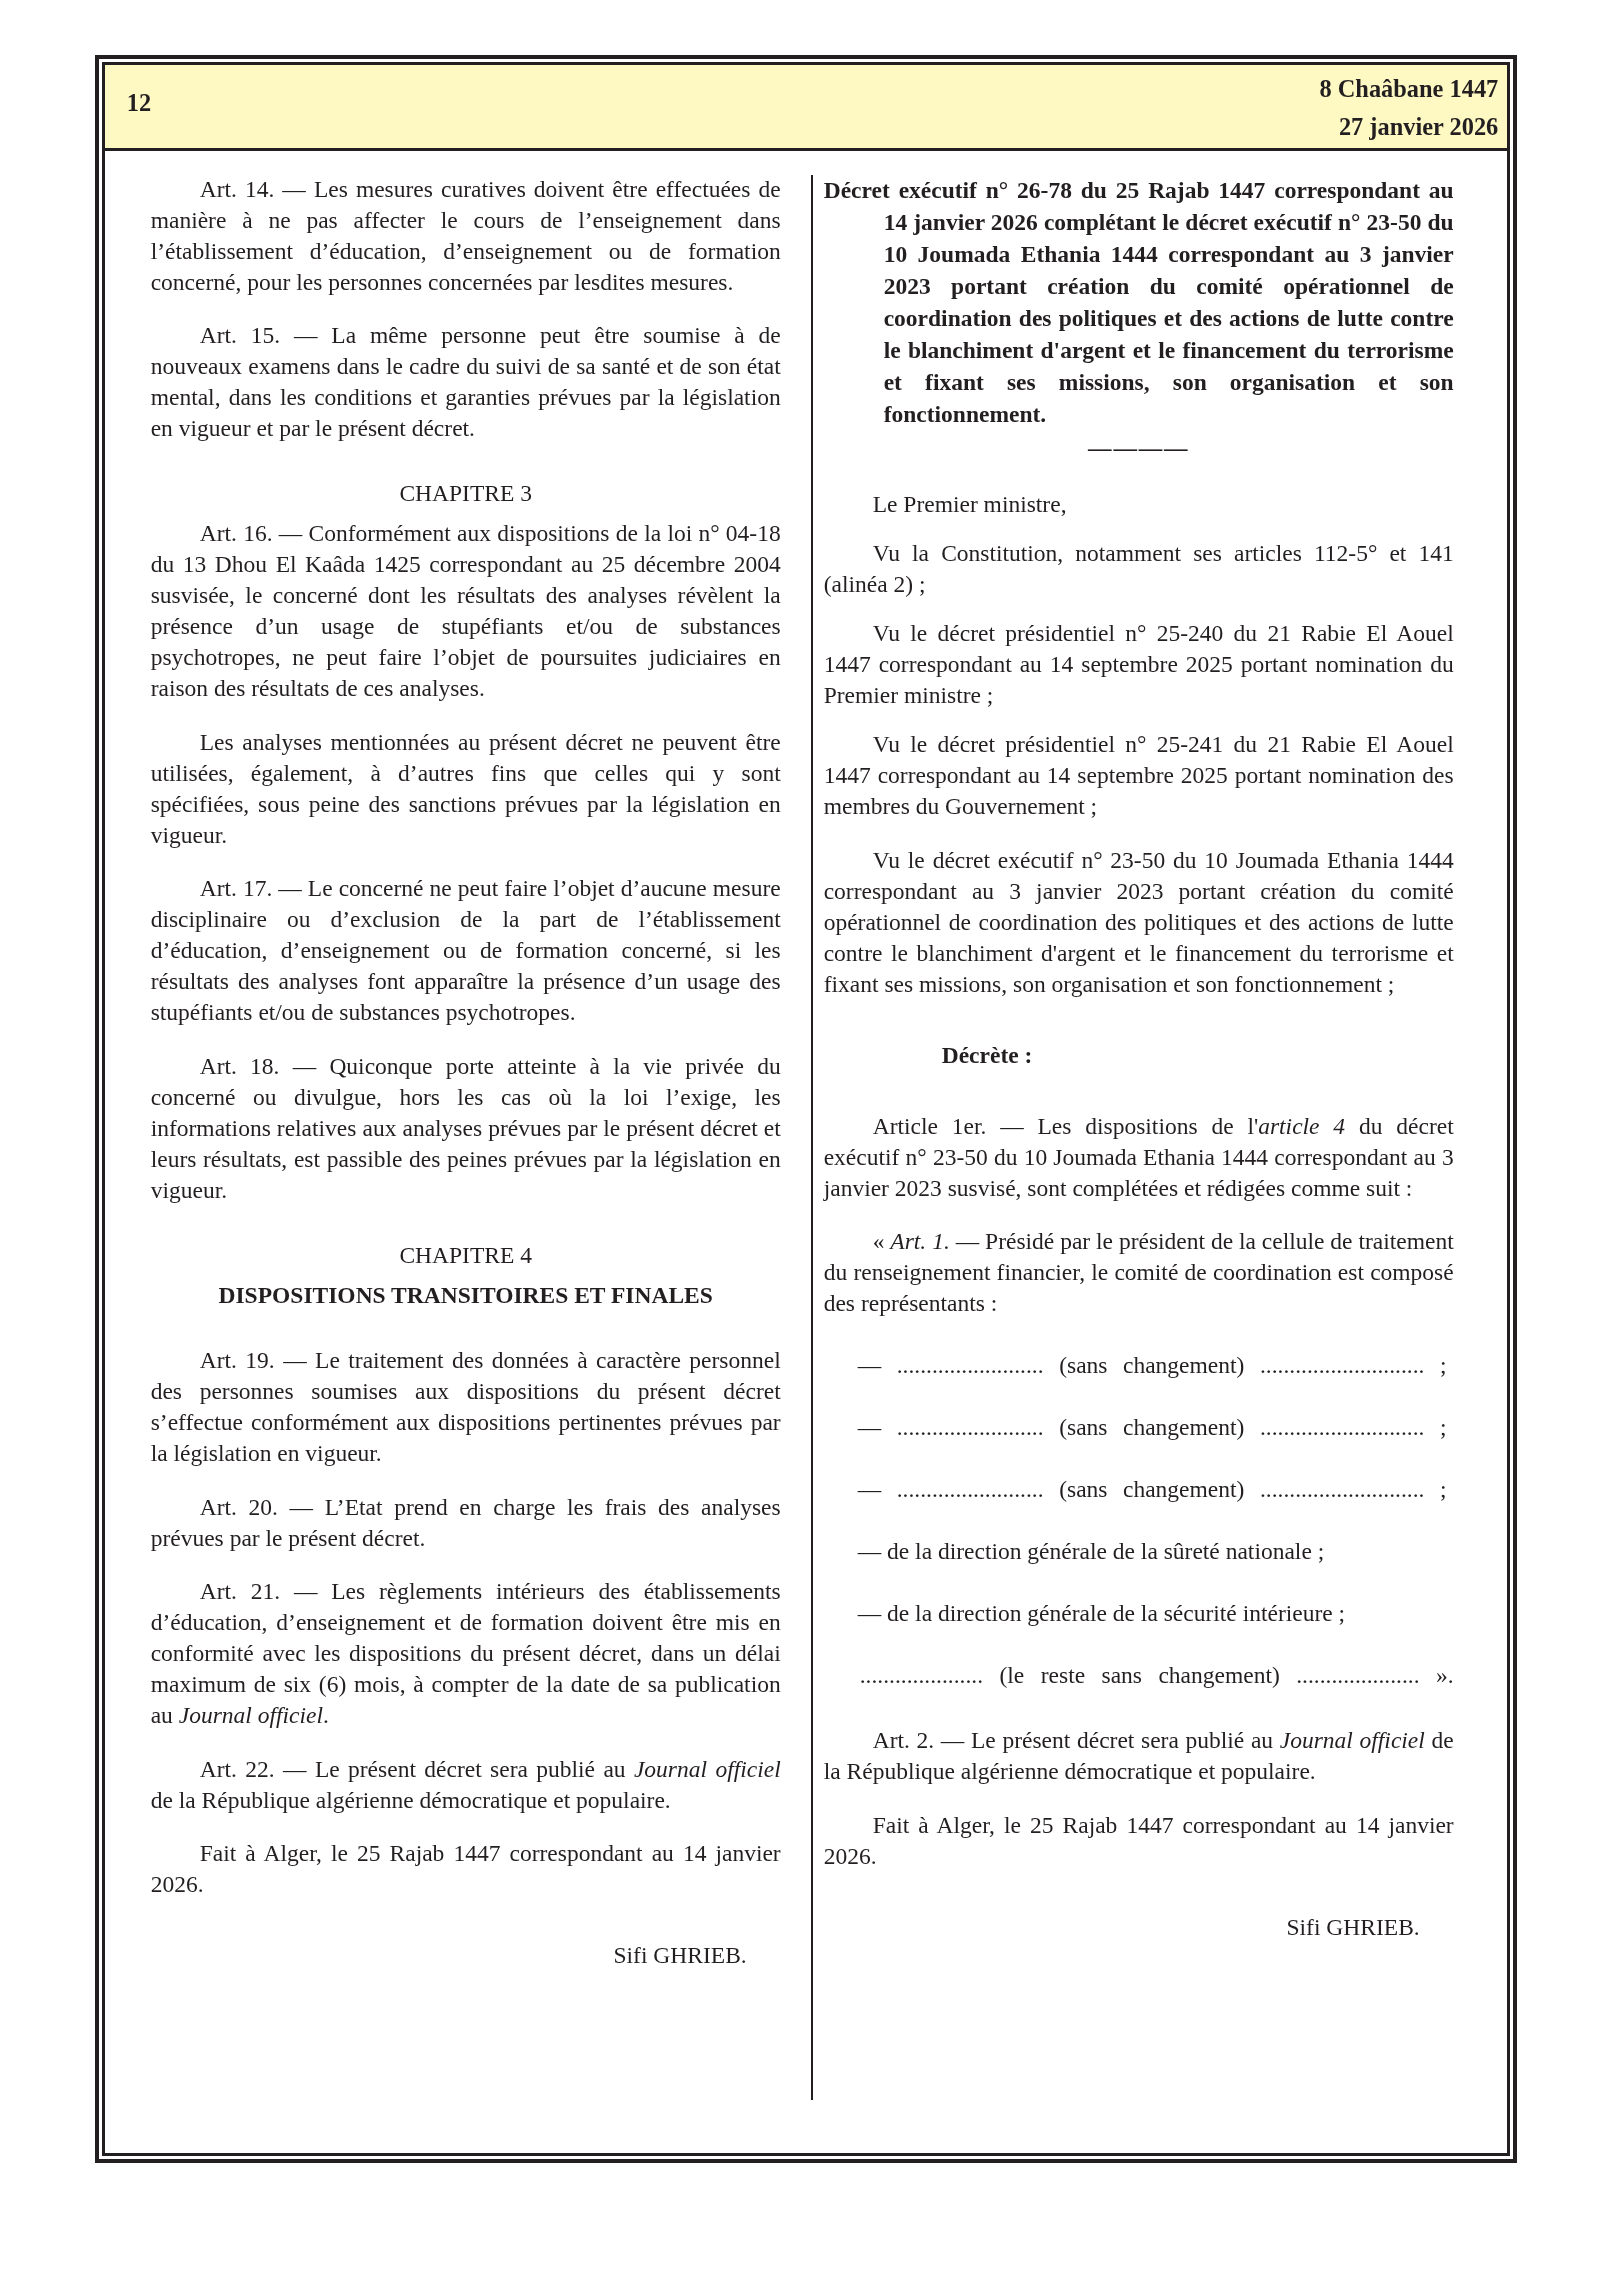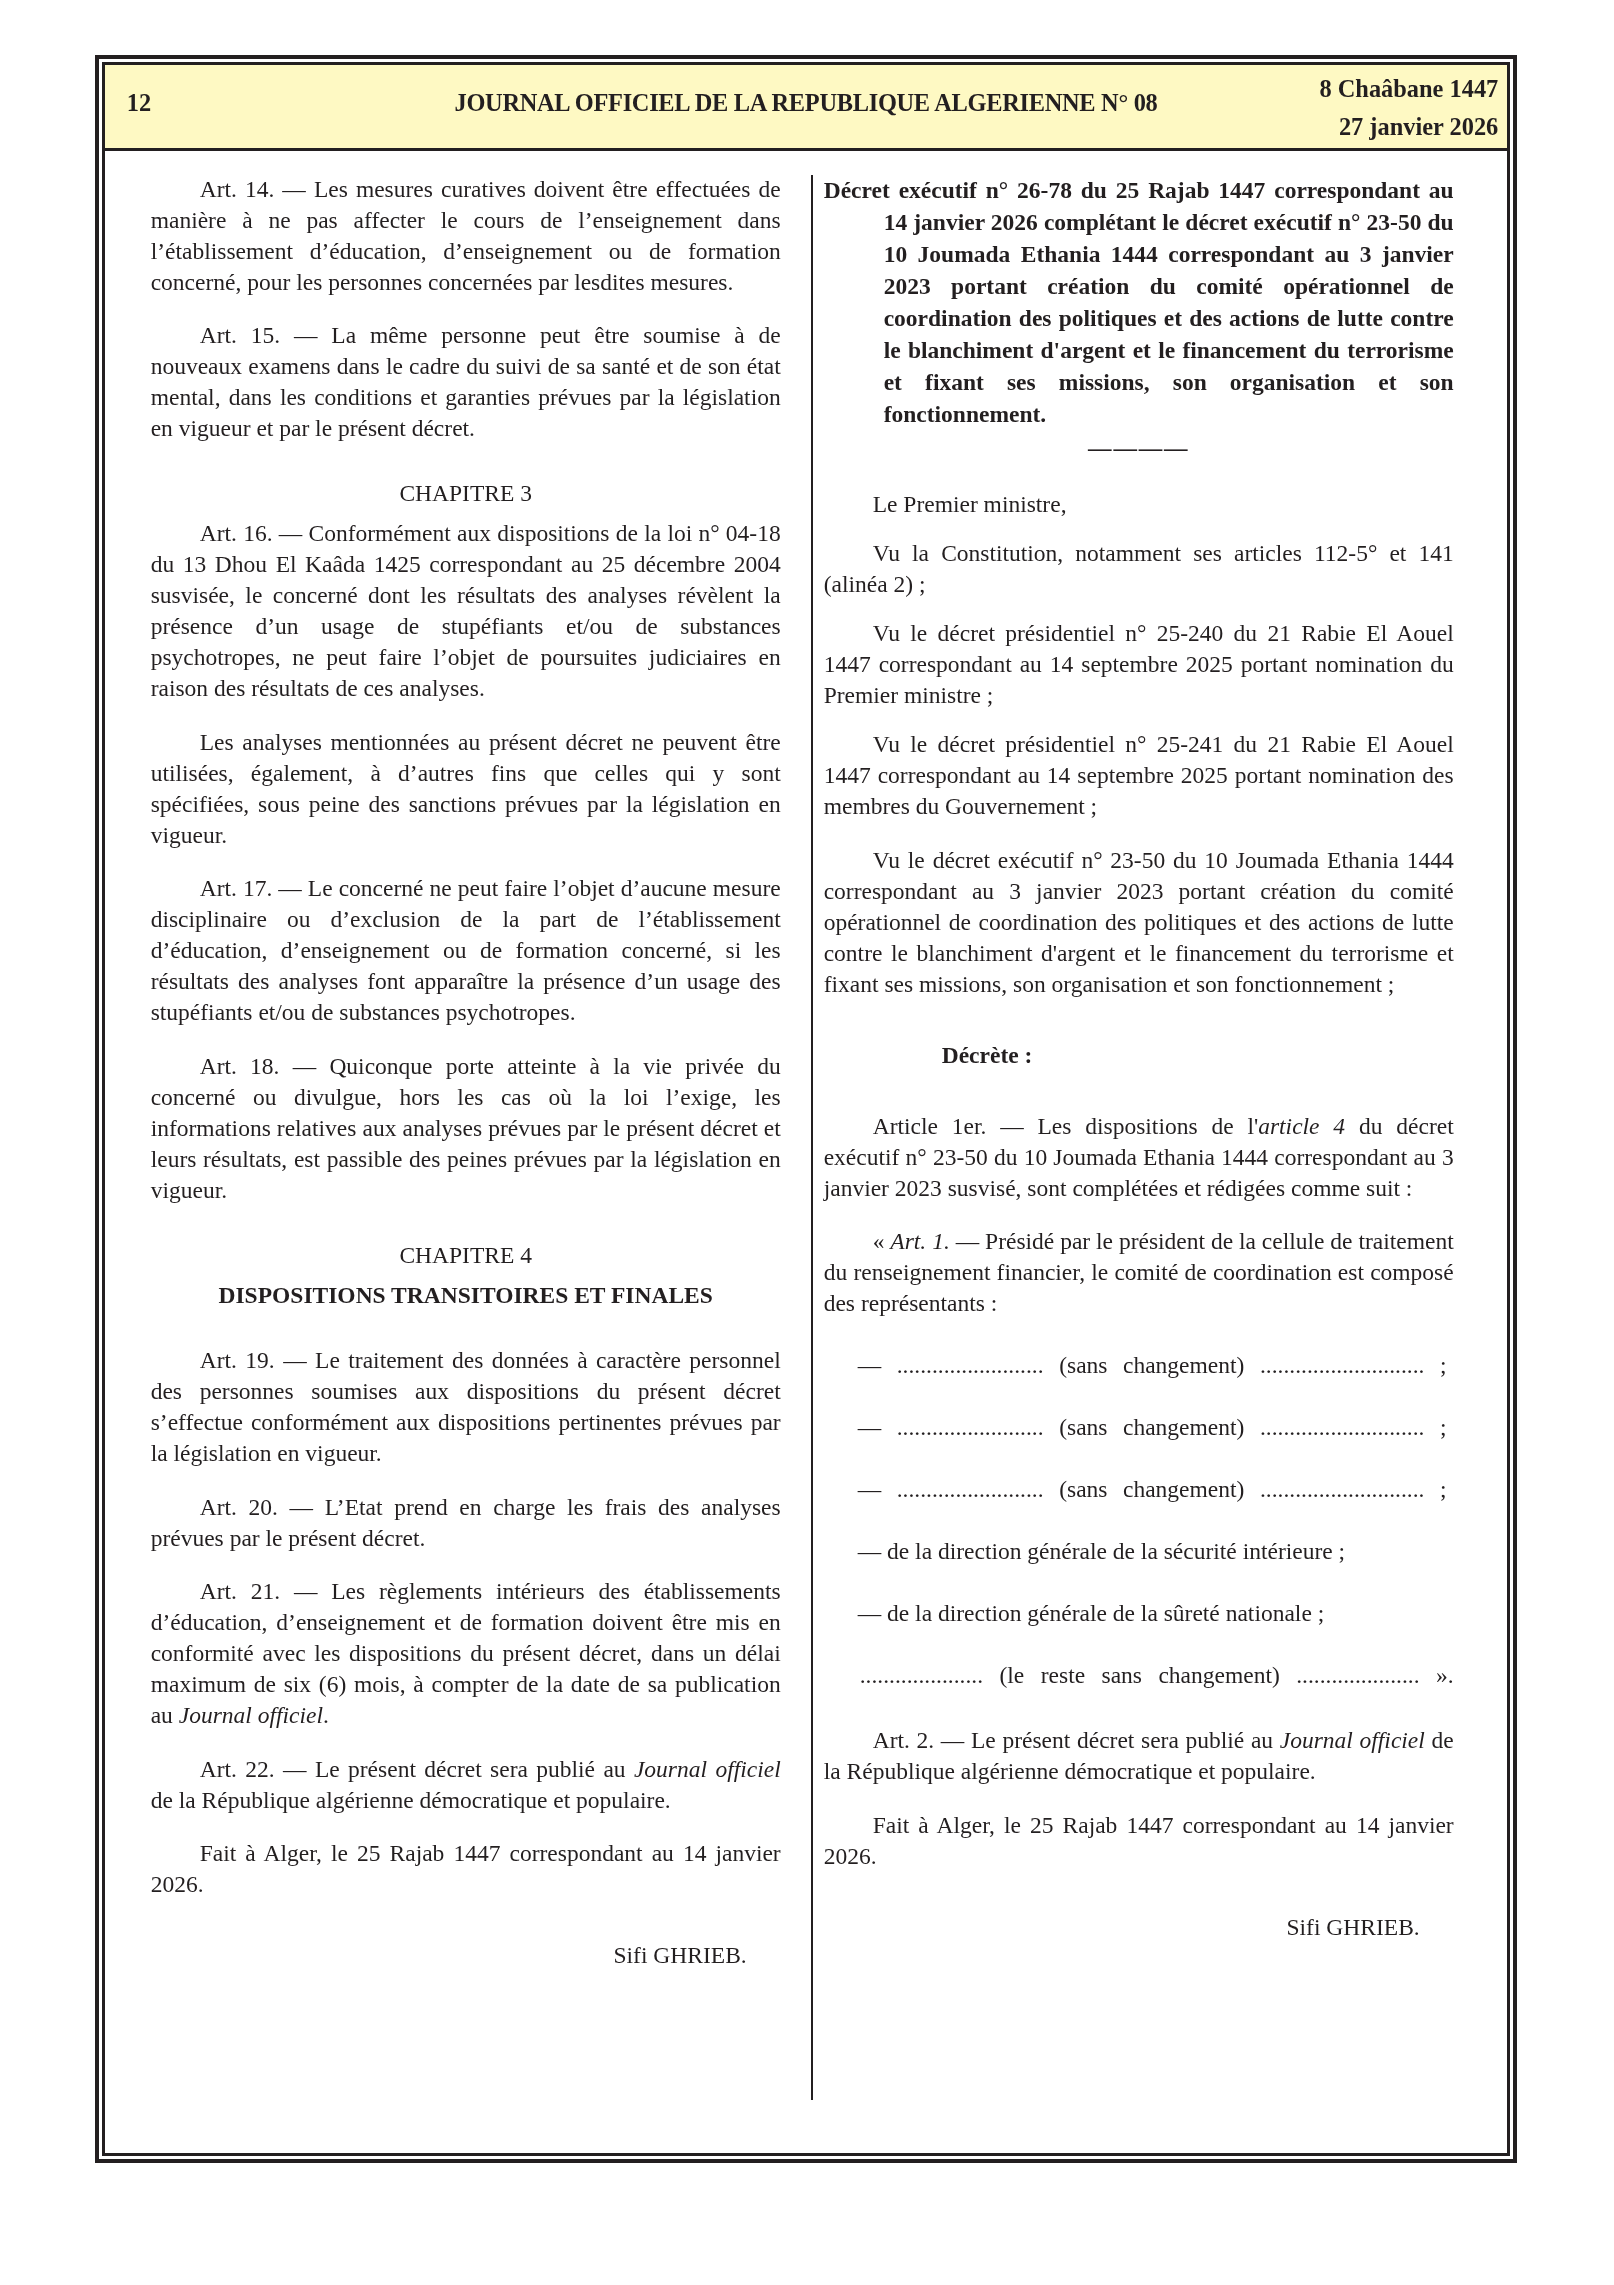--- a/index.html
+++ b/index.html
@@ -35,21 +35,20 @@
   .gap { margin-top: 34px; }
 </style>
 </head>
 <body>
 
 <div class="outer">
   <div class="inner">
 
     <div class="header">
       <div class="hdr-num">12</div>
-      <div class="hdr-title">JOURNAL OFFICIEL DE LA REPUBLIQUE ALGERIENNE N° 08</div>
       <div class="hdr-dates">
         <div>8 Chaâbane 1447</div>
         <div>27 janvier 2026</div>
       </div>
     </div>
 
     <div class="divider"></div>
 
     <div class="col left">
       <p>Art. 14. — Les mesures curatives doivent être effectuées de manière à ne pas affecter le cours de l’enseignement dans l’établissement d’éducation, d’enseignement ou de formation concerné, pour les personnes concernées par lesdites mesures.</p>
@@ -76,22 +75,22 @@
       <p style="margin-bottom:18px">Vu la Constitution, notamment ses articles 112-5° et 141 (alinéa 2) ;</p>
       <p style="margin-bottom:18px">Vu le décret présidentiel n° 25-240 du 21 Rabie El Aouel 1447 correspondant au 14 septembre 2025 portant nomination du Premier ministre ;</p>
       <p style="">Vu le décret présidentiel n° 25-241 du 21 Rabie El Aouel 1447 correspondant au 14 septembre 2025 portant nomination des membres du Gouvernement ;</p>
       <p style="">Vu le décret exécutif n° 23-50 du 10 Joumada Ethania 1444 correspondant au 3 janvier 2023 portant création du comité opérationnel de coordination des politiques et des actions de lutte contre le blanchiment d'argent et le financement du terrorisme et fixant ses missions, son organisation et son fonctionnement ;</p>
       <div class="decrete">Décrète :</div>
       <p><span>Article 1er. — Les dispositions de l'</span><i>article 4</i><span> du décret exécutif n° 23-50 du 10 Joumada Ethania 1444 correspondant au 3 janvier 2023 susvisé, sont complétées et rédigées comme suit :</span></p>
       <p style="margin-bottom:31px"><span>« </span><i>Art. 1.</i><span> — Présidé par le président de la cellule de traitement du renseignement financier, le comité de coordination est composé des représentants :</span></p>
       <div class="item fill">— ......................... (sans changement) ............................ ;</div>
       <div class="item fill">— ......................... (sans changement) ............................ ;</div>
       <div class="item fill">— ......................... (sans changement) ............................ ;</div>
+      <div class="item">— de la direction générale de la sûreté nationale ;</div>
       <div class="item">— de la direction générale de la sécurité intérieure ;</div>
-      <div class="item">— de la direction générale de la sûreté nationale ;</div>
       <div class="rest">..................... (le reste sans changement) ..................... ».</div>
       <p><span>Art. 2. — Le présent décret sera publié au </span><i>Journal officiel</i><span> de la République algérienne démocratique et populaire.</span></p>
       <p>Fait à Alger, le 25 Rajab 1447 correspondant au 14 janvier 2026.</p>
       <div class="sig">Sifi GHRIEB.</div>
     </div>
 
   </div>
 </div>
 
 

